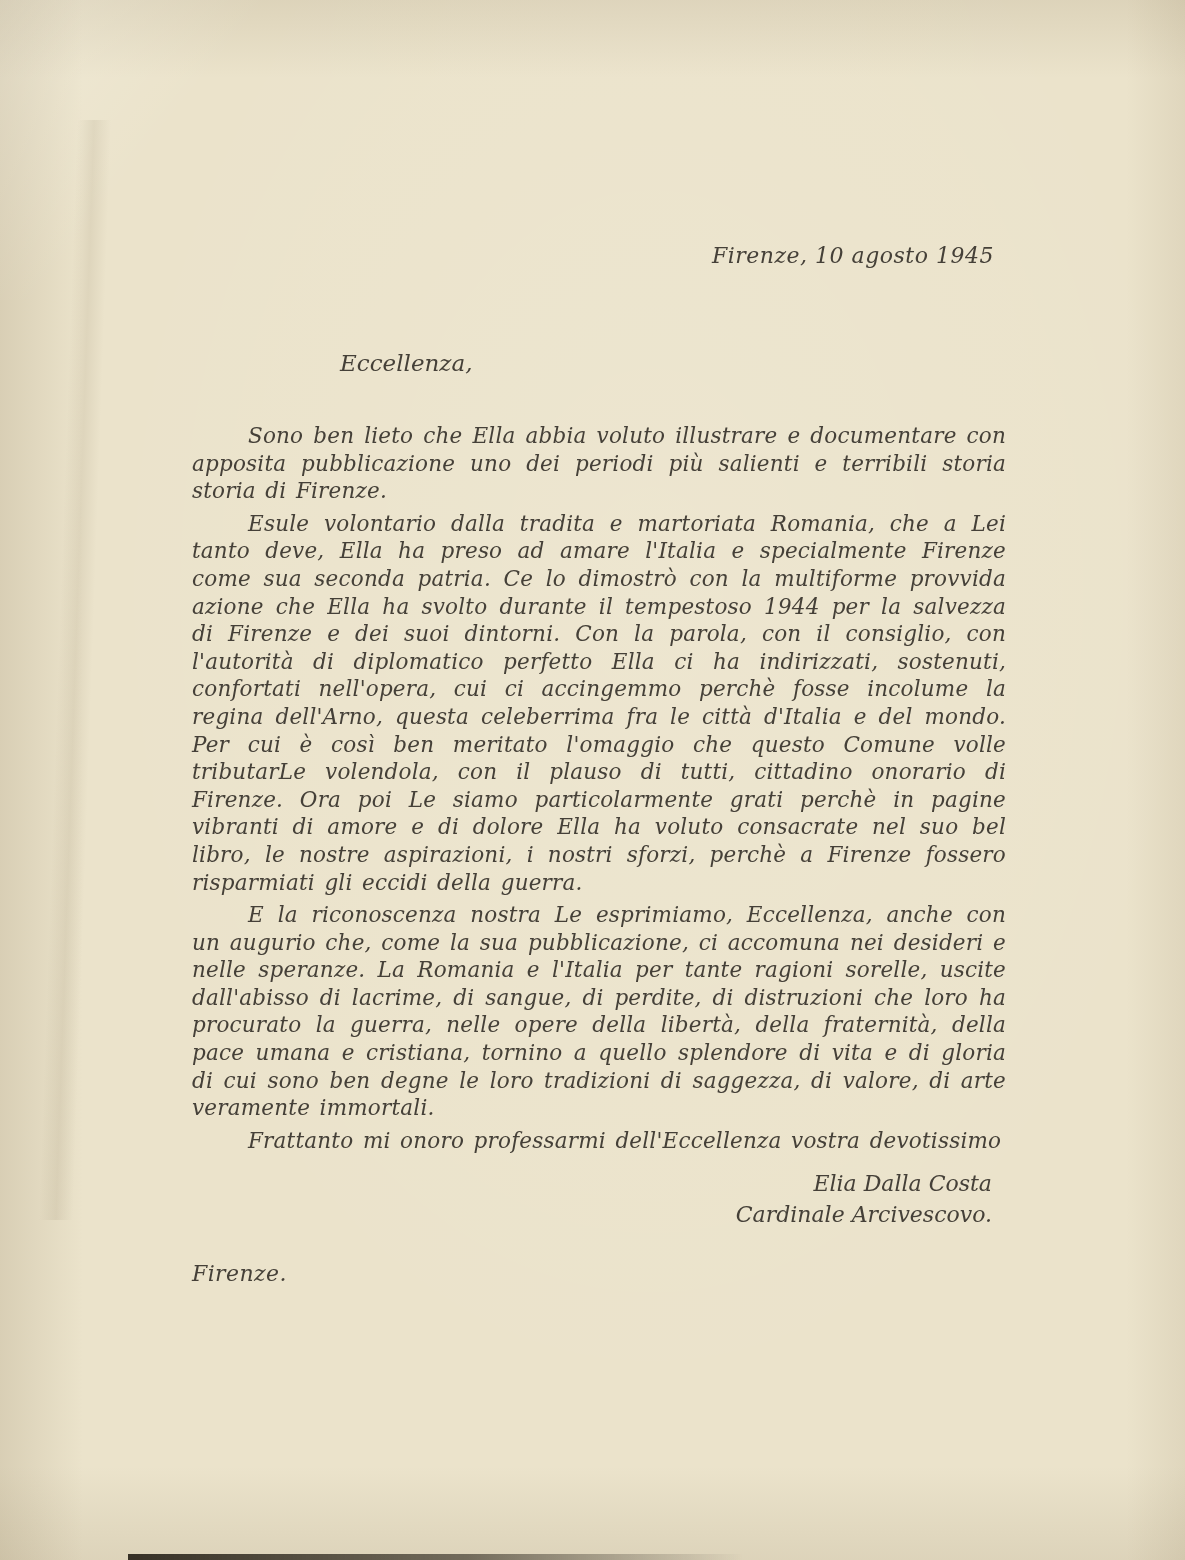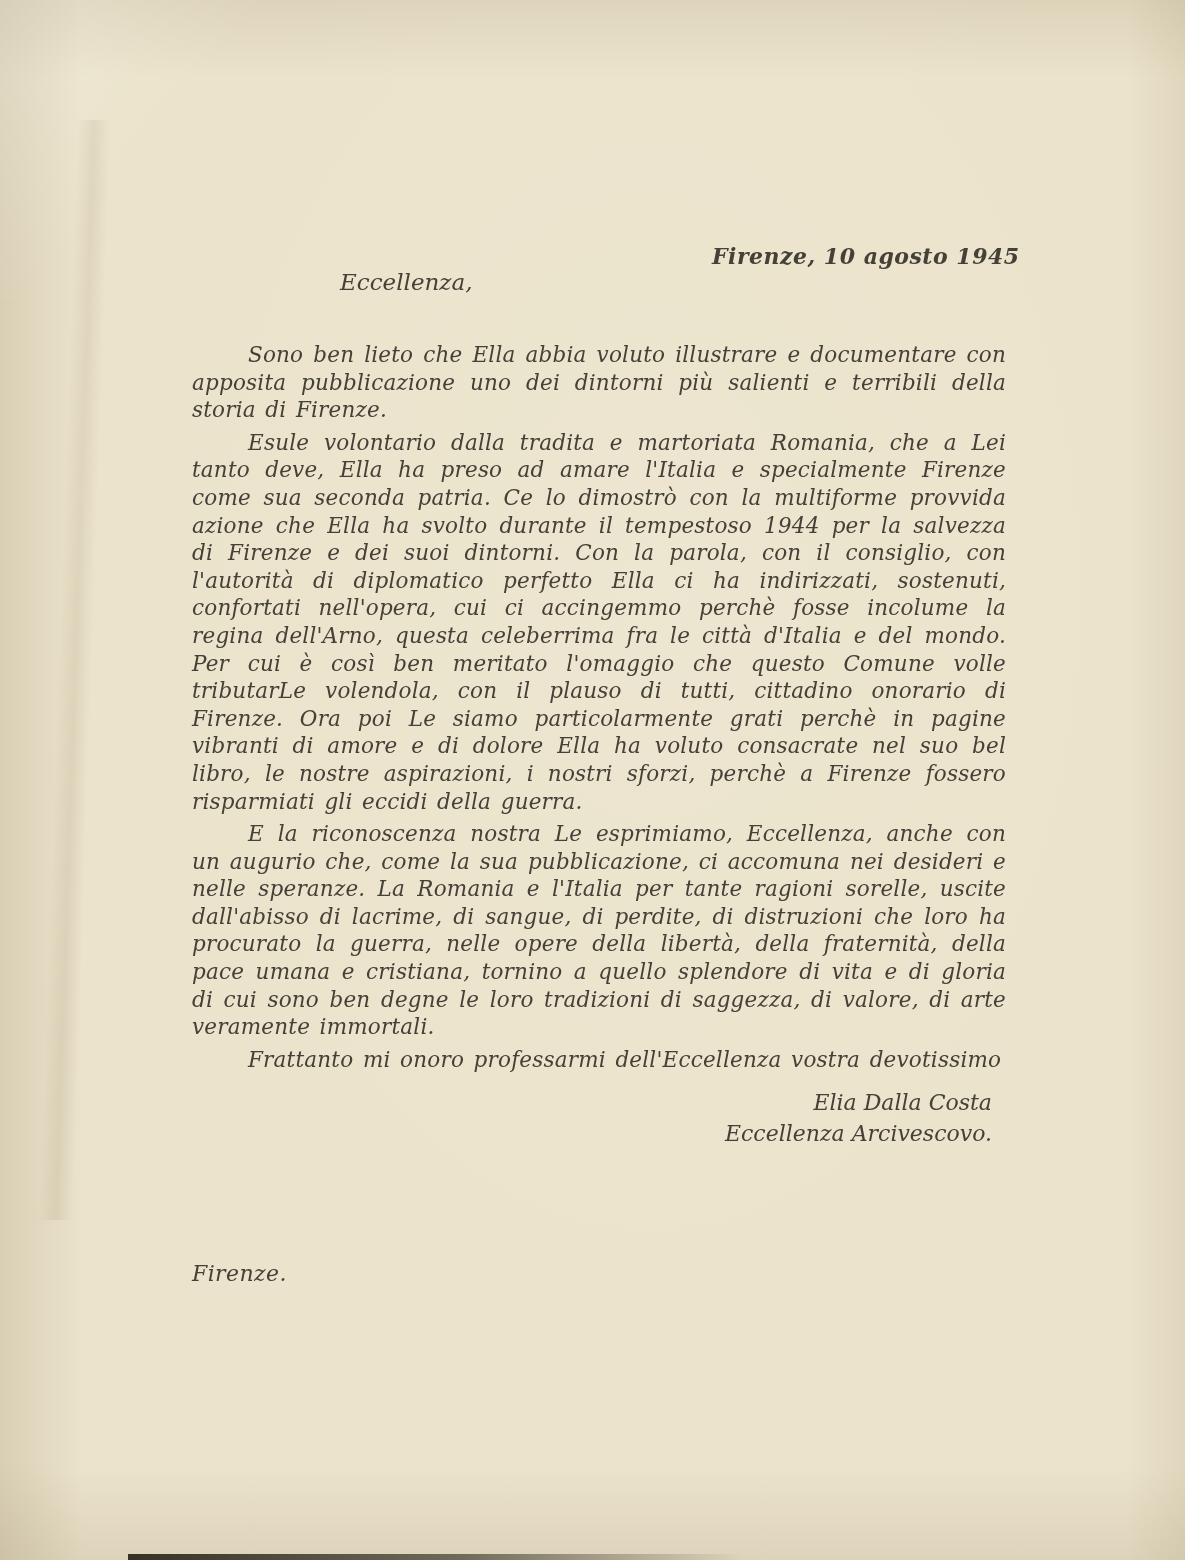--- a/index.html
+++ b/index.html
@@ -46,23 +46,23 @@
     left: 192px;
     top: 0;
     width: 814px;
   }
   .dateline {
     margin-top: 243px;
     margin-left: 520px;
     font-size: 22px;
     letter-spacing: 0.5px;
     white-space: nowrap;
-    font-weight: bold;
   }
   .salutation {
+    margin-top: 82px;
     margin-left: 148px;
     font-size: 23px;
   }
   .body-text { margin-top: 46px; }
   p.letter-par {
     margin: 0 0 5px 0;
     font-size: 21.5px;
     line-height: 27.6px;
     text-align: justify;
     text-indent: 56px;
@@ -100,29 +100,29 @@
   <div class="corner-fold"></div>
   <div class="left-crease"></div>
 
   <div class="content">
 
     <div class="dateline">Firenze, 10 agosto 1945</div>
 
     <div class="salutation">Eccellenza,</div>
 
     <div class="body-text">
-      <p class="letter-par">Sono ben lieto che Ella abbia voluto illustrare e documentare con apposita pubblicazione uno dei dintorni più salienti e terribili della storia di Firenze.</p>
+      <p class="letter-par">Sono ben lieto che Ella abbia voluto illustrare e documentare con apposita pubblicazione uno dei periodi più salienti e terribili storia storia di Firenze.</p>
       <p class="letter-par">Esule volontario dalla tradita e martoriata Romania, che a Lei tanto deve, Ella ha preso ad amare l'Italia e specialmente Firenze come sua seconda patria. Ce lo dimostrò con la multiforme provvida azione che Ella ha svolto durante il tempestoso 1944 per la salvezza di Firenze e dei suoi dintorni. Con la parola, con il consiglio, con l'autorità di diplomatico perfetto Ella ci ha indirizzati, sostenuti, confortati nell'opera, cui ci accingemmo perchè fosse incolume la regina dell'Arno, questa celeberrima fra le città d'Italia e del mondo. Per cui è così ben meritato l'omaggio che questo Comune volle tributarLe volendola, con il plauso di tutti, cittadino onorario di Firenze. Ora poi Le siamo particolarmente grati perchè in pagine vibranti di amore e di dolore Ella ha voluto consacrate nel suo bel libro, le nostre aspirazioni, i nostri sforzi, perchè a Firenze fossero risparmiati gli eccidi della guerra.</p>
       <p class="letter-par">E la riconoscenza nostra Le esprimiamo, Eccellenza, anche con un augurio che, come la sua pubblicazione, ci accomuna nei desideri e nelle speranze. La Romania e l'Italia per tante ragioni sorelle, uscite dall'abisso di lacrime, di sangue, di perdite, di distruzioni che loro ha procurato la guerra, nelle opere della libertà, della fraternità, della pace umana e cristiana, tornino a quello splendore di vita e di gloria di cui sono ben degne le loro tradizioni di saggezza, di valore, di arte veramente immortali.</p>
       <p class="letter-par">Frattanto mi onoro professarmi dell'Eccellenza vostra devotissimo</p>
     </div>
 
     <div class="signature-block">
       <div>Elia Dalla Costa</div>
-      <div>Eccellenza Arcivescovo.</div>
+      <div>Cardinale Arcivescovo.</div>
     </div>
 
   </div>
 
   <div class="recipient-block">
     <div class="recipient-city">Firenze.</div>
   </div>
 
   <div class="bottom-edge"></div>
 

